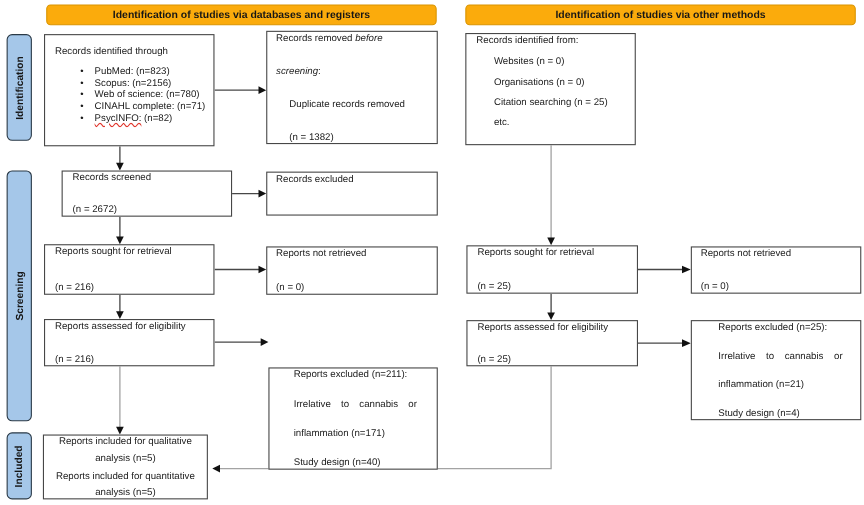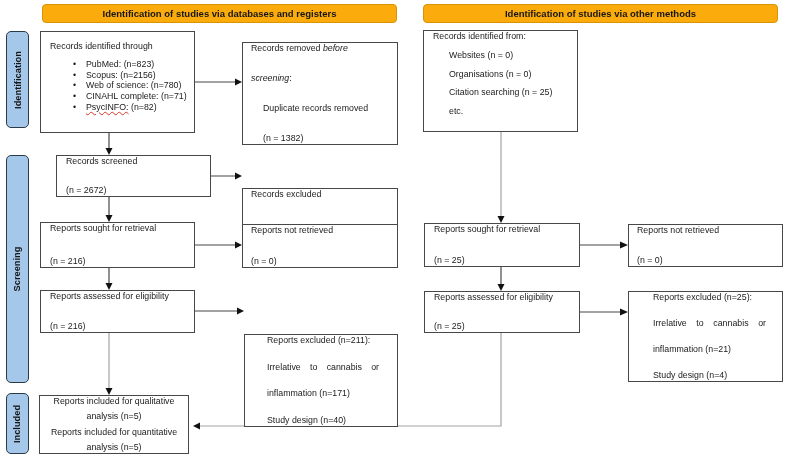--- a/index.html
+++ b/index.html
@@ -69,23 +69,23 @@
   .misspell {
     text-decoration-line: underline;
     text-decoration-style: wavy;
     text-decoration-color: #e0352b;
     text-decoration-thickness: 1px;
     text-underline-offset: 1px;
   }
   .jline { text-align: justify; text-align-last: justify; }
 
   #box-db-identified       { left: 40px;  top: 31px;  width: 155px; height: 102px; padding: 9px 6px 0 9px; }
-  #box-records-removed     { left: 242px; top: 42px;  width: 156px; height: 103px; padding: 0 8px; }
+  #box-records-removed     { left: 242px; top: 28px;  width: 156px; height: 103px; padding: 0 8px; }
   #box-records-screened    { left: 40px;  top: 155px; width: 155px; height: 42px;  padding: 0 9px; margin-left: 16px; }
-  #box-records-excluded    { left: 242px; top: 156px; width: 156px; height: 40px;  padding: 0 8px; margin-top: 32px; }
+  #box-records-excluded    { left: 242px; top: 156px; width: 156px; height: 40px;  padding: 0 8px; }
   #box-sought-db           { left: 40px;  top: 222px; width: 155px; height: 46px;  padding: 0 9px; }
   #box-notretrieved-db     { left: 242px; top: 224px; width: 156px; height: 44px;  padding: 0 8px; }
   #box-assessed-db         { left: 40px;  top: 290px; width: 155px; height: 43px;  padding: 0 9px; }
   #box-excluded-db         { left: 244px; top: 290px; width: 154px; height: 93px;  padding: 0 18px 0 22px; margin-top: 44px; }
   #box-included            { left: 39px;  top: 395px; width: 150px; height: 59px;  padding: 0 5px; text-align: center; }
   #box-other-identified    { left: 423px; top: 30px;  width: 155px; height: 102px; padding: 0 6px 14px 9px; }
   #box-sought-other        { left: 424px; top: 223px; width: 156px; height: 44px;  padding: 0 9px; }
   #box-notretrieved-other  { left: 628px; top: 224px; width: 155px; height: 43px;  padding: 0 8px; }
   #box-assessed-other      { left: 424px; top: 291px; width: 156px; height: 42px;  padding: 0 9px; }
   #box-excluded-other      { left: 628px; top: 291px; width: 155px; height: 91px;  padding: 0 16px 0 24px; }

